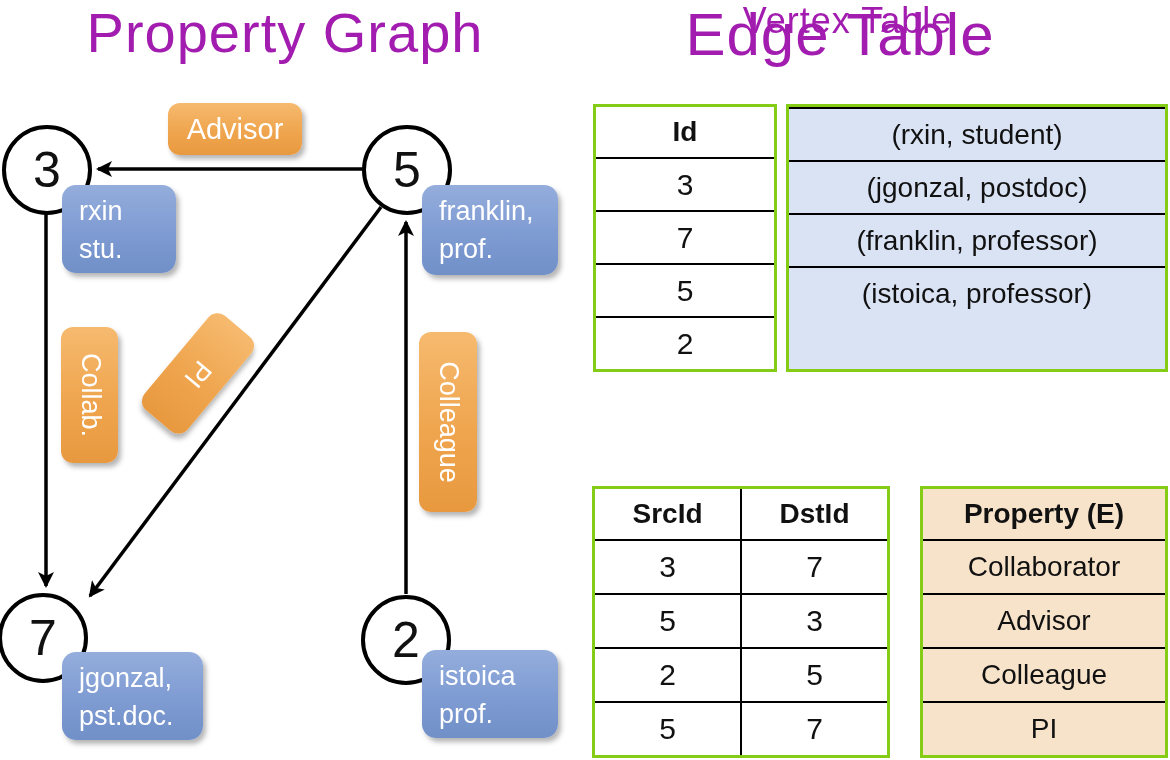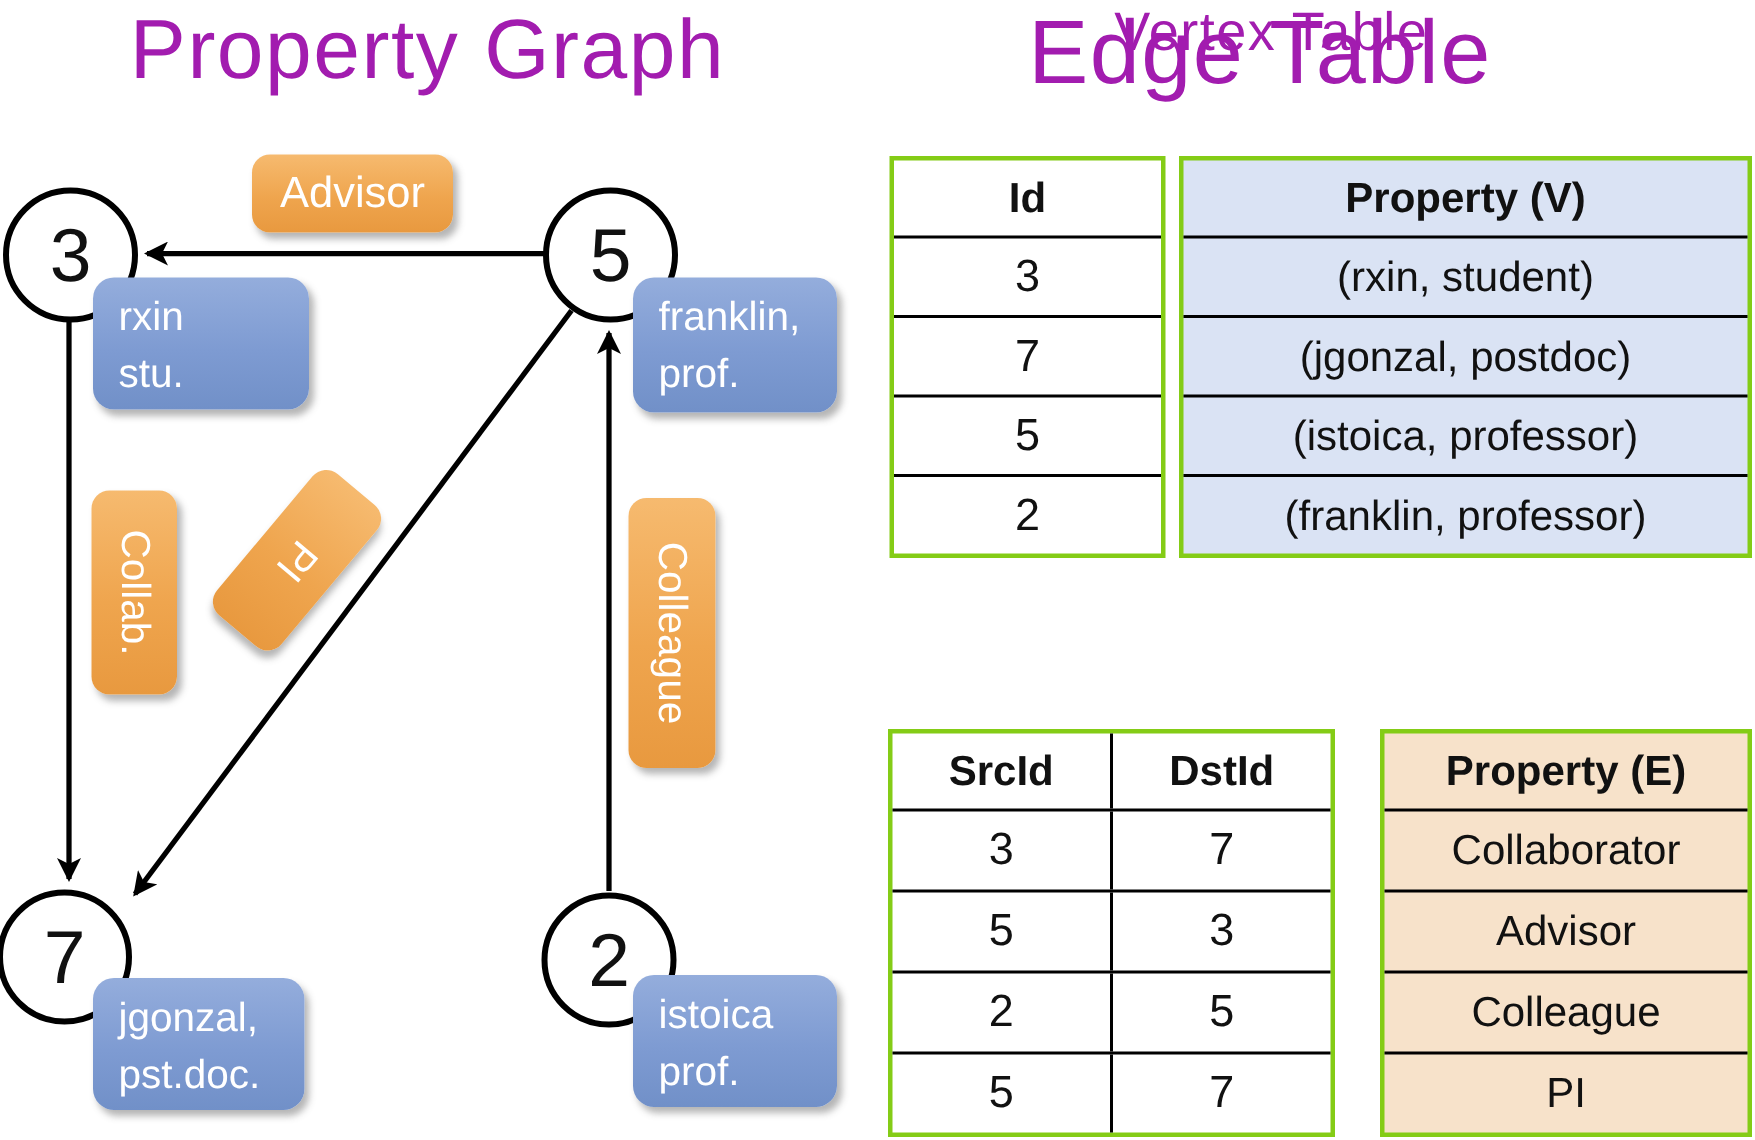--- a/index.html
+++ b/index.html
@@ -29,21 +29,21 @@
   .edges-svg{position:absolute;left:0;top:0;z-index:3;}
 
   
   .vprop{
     position:absolute;border-radius:14px;color:#fff;
     background:linear-gradient(180deg,#94add c,#7190c8);
     background:linear-gradient(180deg,#94addc 0%,#7e9bd2 55%,#7190c8 100%);
     box-shadow:3px 4px 5px rgba(90,90,90,.45);
     font-size:27px;line-height:1.42;padding:7px 0 0 17px;box-sizing:border-box;z-index:4;
   }
-  #vprop-rxin{left:62px;top:185px;width:144px;height:88px;}
+  #vprop-rxin{left:62px;top:185px;width:114px;height:88px;}
   #vprop-franklin{left:422px;top:185px;width:136px;height:90px;}
   #vprop-jgonzal{left:62px;top:652px;width:141px;height:88px;}
   #vprop-istoica{left:422px;top:650px;width:136px;height:88px;}
 
   
   .elabel{
     position:absolute;border-radius:12px;color:#fff;
     background:linear-gradient(180deg,#f6ba6f 0%,#efa54e 55%,#e8993f 100%);
     box-shadow:3px 4px 5px rgba(90,90,90,.45);z-index:4;box-sizing:border-box;
   }
@@ -147,25 +147,24 @@
 
   <div class="tbl" id="vertex-table">
     <div class="subtbl" id="vt-left">
       <div class="trow head">Id</div>
       <div class="trow">3</div>
       <div class="trow">7</div>
       <div class="trow">5</div>
       <div class="trow">2</div>
     </div>
     <div class="subtbl fill-v" id="vt-right">
-      <div class="trow head">Property (V)</div>
       <div class="trow prop-cell">(rxin, student)</div>
       <div class="trow prop-cell">(jgonzal, postdoc)</div>
+      <div class="trow prop-cell">(franklin, professor)</div>
       <div class="trow prop-cell">(istoica, professor)</div>
-      <div class="trow prop-cell">(franklin, professor)</div>
     </div>
   </div>
 
   <div class="tbl" id="edge-table">
     <div class="subtbl" id="et-left">
       <div class="trow head split">
         <div class="cell">SrcId</div>
         <div class="cell">DstId</div>
       </div>
       <div class="trow split">

